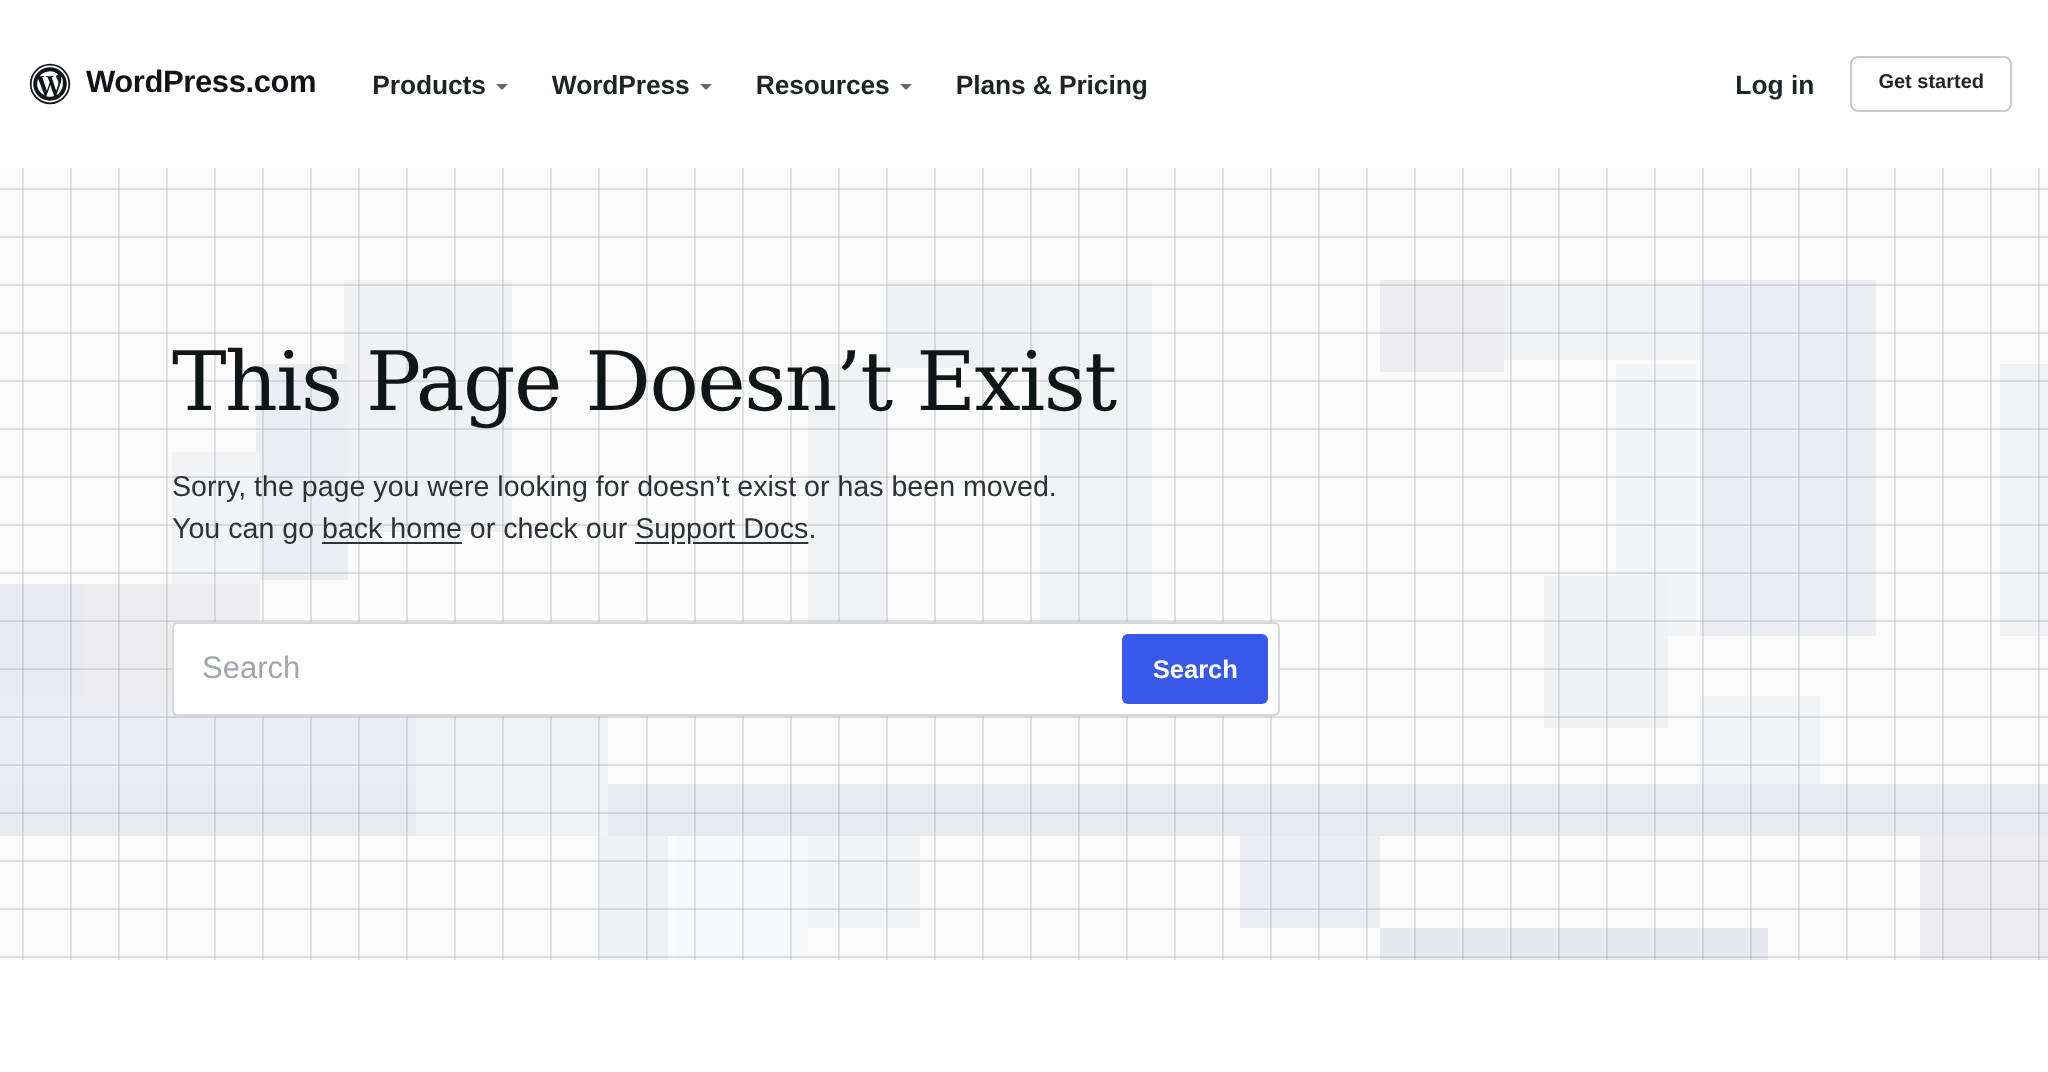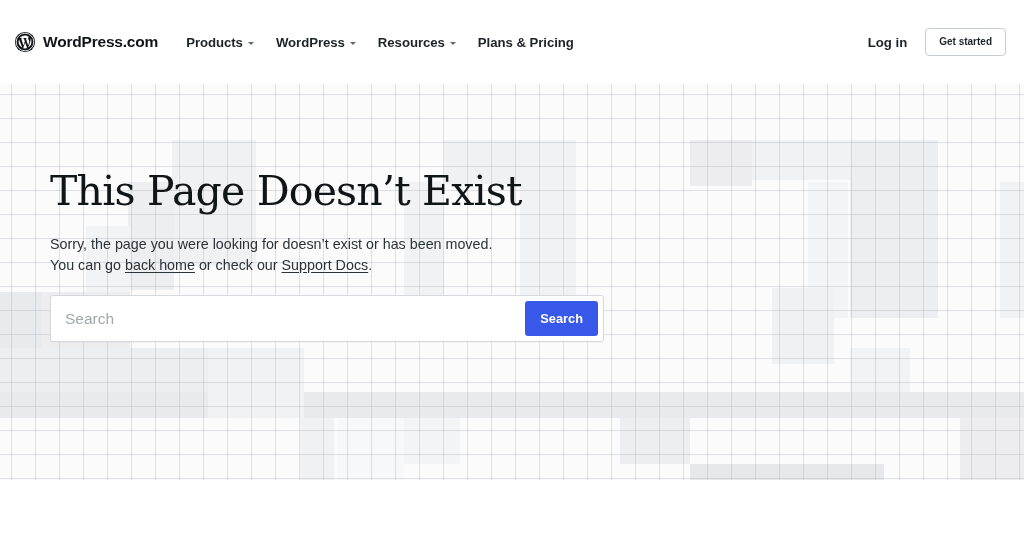--- a/index.html
+++ b/index.html
@@ -145,40 +145,40 @@
       repeating-linear-gradient(to bottom, #000 0 5px, transparent 5px 24px);
     mask-composite: add;
     -webkit-mask-position: 9px 8px, 9px 8px;
     mask-position: 9px 8px, 9px 8px;
     opacity: 0.85;
   }
 
   .hero-inner {
     position: relative;
     z-index: 10;
-    padding-left: 50px;
+    padding-left: 86px;
     padding-top: 86px;
   }
 
   .hero-title {
     font-family: "DejaVu Serif", "Liberation Serif", serif;
     font-size: 41px;
     line-height: 1.06;
     font-weight: 400;
     color: #101517;
     letter-spacing: -0.8px;
     margin-bottom: 21px;
   }
 
   .hero-copy {
     font-size: 14.3px;
     line-height: 1.42;
     color: #2c3338;
     max-width: 560px;
-    margin-bottom: 20px;
+    margin-bottom: 36px;
   }
   .hero-copy a {
     color: #2c3338;
     text-decoration: underline;
     text-underline-offset: 2px;
     cursor: pointer;
   }
 
   .search-shell {
     width: 554px;

